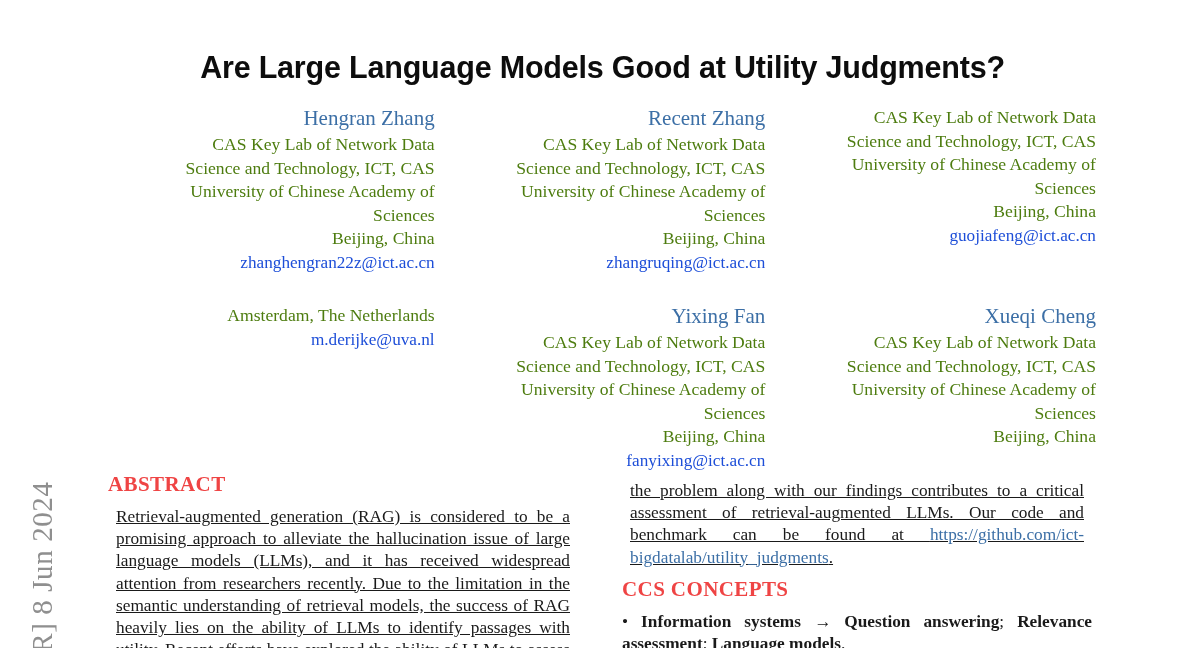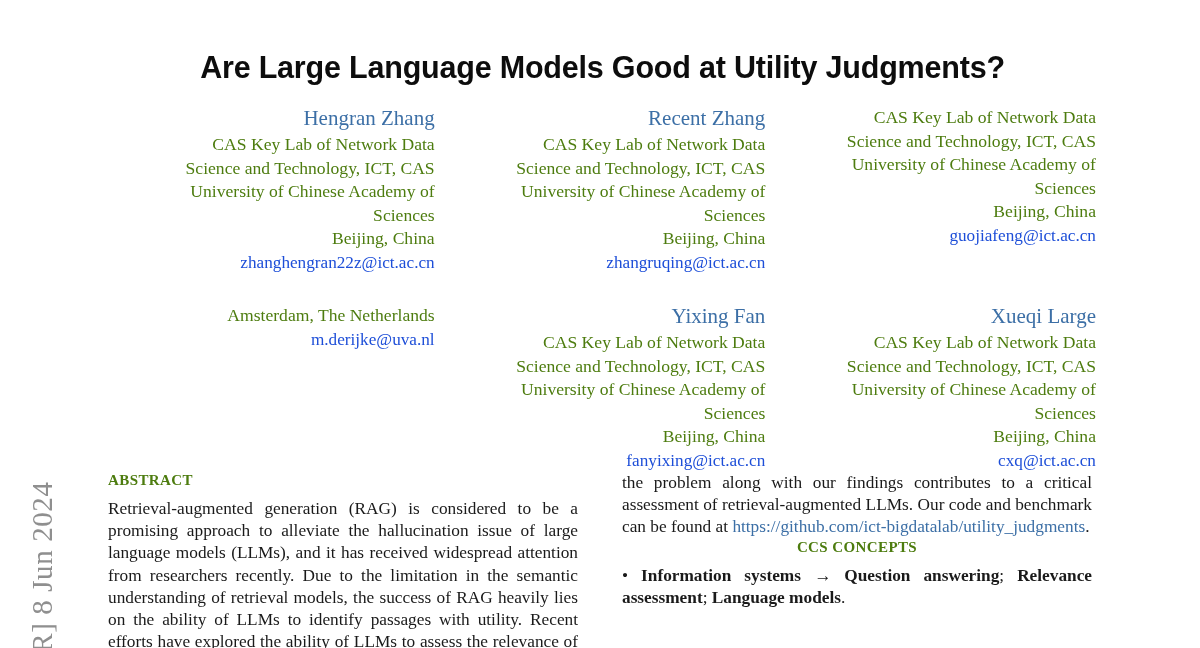--- a/index.html
+++ b/index.html
@@ -113,40 +113,40 @@
     position: absolute;
     top: 0;
     width: 470px;
   }
   .col-left  { left: 0px; }
   .col-right { left: 514px; }
 
   .sec-head {
     font-family: "Liberation Serif", "DejaVu Serif", serif;
     font-weight: bold;
-    font-size: 15px;
+    font-size: 21px;
     letter-spacing: 0.4px;
-    color: #4d7c0f;
+    color: #ef4444;
     margin: 0 0 9px 0;
   }
   .body-text {
     font-size: 17.3px;
     line-height: 22.2px;
     text-align: justify;
     text-justify: inter-word;
     color: #1a1a1a;
-    margin: 0;
+    margin: 8px;
     hyphens: manual;
+    text-decoration: underline;
   }
   .link {
     color: #3c6fa6;
     text-decoration: none;
   }
   .ccs-head {
-    text-align: center;
   }
   .ccs-text {
     font-size: 17.3px;
     line-height: 22.2px;
     color: #1a1a1a;
     margin: 0;
     text-align: justify;
   }
   .ccs-text b { font-weight: bold; margin-top: 32px; }
 </style>
@@ -207,27 +207,26 @@
         <div class="author-name">Yixing Fan</div>
         <div class="author-line">CAS Key Lab of Network Data</div>
         <div class="author-line">Science and Technology, ICT, CAS</div>
         <div class="author-line">University of Chinese Academy of</div>
         <div class="author-line">Sciences</div>
         <div class="author-line">Beijing, China</div>
         <div class="author-email">fanyixing@ict.ac.cn</div>
       </div>
 
       <div class="author-block">
-        <div class="author-name">Xueqi Large</div>
-        <div class="author-line">CAS Key Lab of Network Data</div>
-        <div class="author-line">Science and Technology, ICT, CAS</div>
-        <div class="author-line">University of Chinese Academy of</div>
-        <div class="author-line">Sciences</div>
-        <div class="author-line">Beijing, China</div>
-        <div class="author-email">cxq@ict.ac.cn</div>
+        <div class="author-name">Xueqi Cheng</div>
+        <div class="author-line">CAS Key Lab of Network Data</div>
+        <div class="author-line">Science and Technology, ICT, CAS</div>
+        <div class="author-line">University of Chinese Academy of</div>
+        <div class="author-line">Sciences</div>
+        <div class="author-line">Beijing, China</div>
       </div>
 
     </div>
 
   </div>
 
   <div id="content">
 
     <div class="col col-left">
       <h2 class="sec-head">ABSTRACT</h2>

